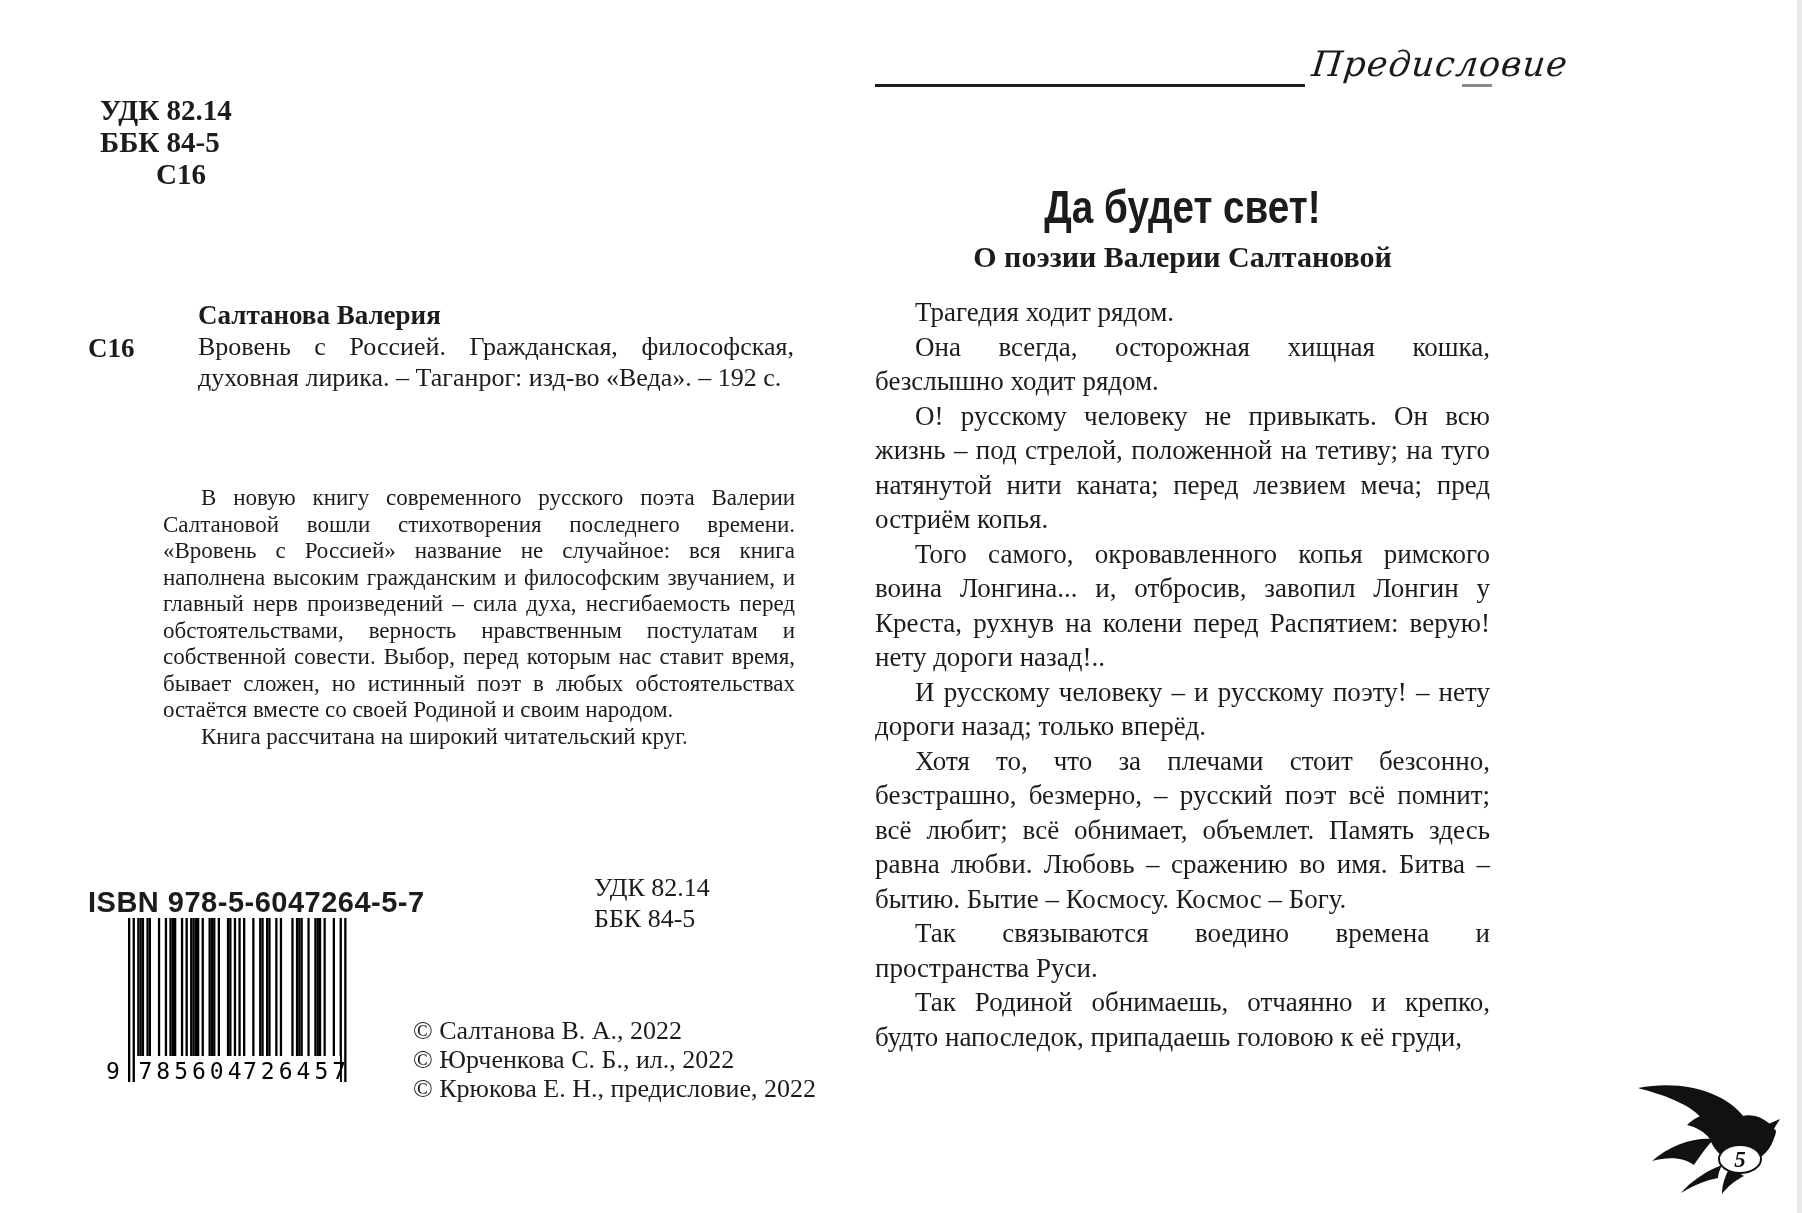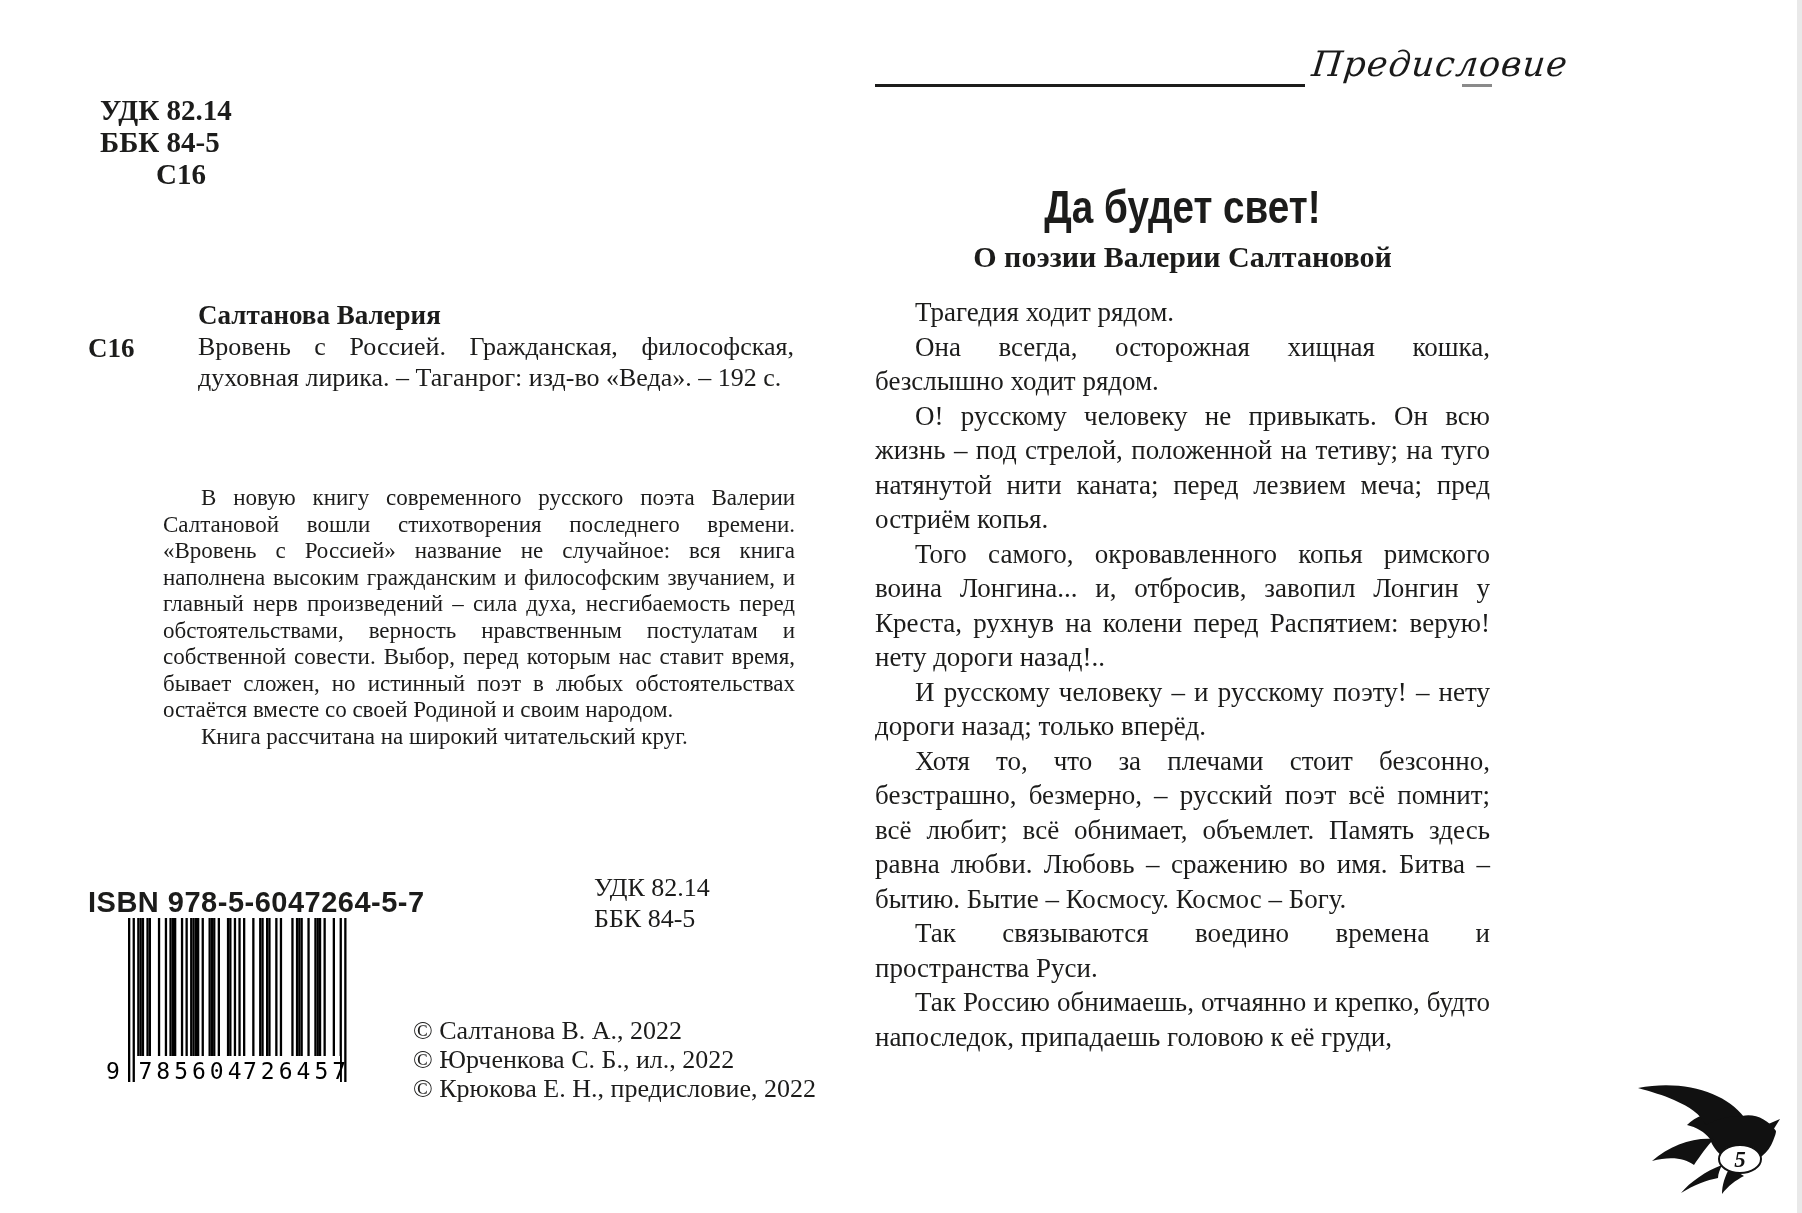--- a/index.html
+++ b/index.html
@@ -168,21 +168,21 @@
   <div class="abs" id="preface-subtitle">О поэзии Валерии Салтановой</div>
 
   <div class="abs" id="preface-body">
     <p>Трагедия ходит рядом.</p>
     <p>Она всегда, осторожная хищная кошка, безслышно ходит рядом.</p>
     <p>О! русскому человеку не привыкать. Он всю жизнь – под стрелой, положенной на тетиву; на туго натянутой нити каната; перед лезвием меча; пред остриём копья.</p>
     <p>Того самого, окровавленного копья римского воина Лонгина... и, отбросив, завопил Лонгин у Креста, рухнув на колени перед Распятием: верую! нету дороги назад!..</p>
     <p>И русскому человеку – и русскому поэту! – нету дороги назад; только вперёд.</p>
     <p>Хотя то, что за плечами стоит безсонно, безстрашно, безмерно, – русский поэт всё помнит; всё любит; всё обнимает, объемлет. Память здесь равна любви. Любовь – сражению во имя. Битва – бытию. Бытие – Космосу. Космос – Богу.</p>
     <p>Так связываются воедино времена и пространства Руси.</p>
-    <p>Так Россию обнимаешь, отчаянно и крепко, будто напоследок, припадаешь головою к её груди,</p>
+    <p>Так Родиной обнимаешь, отчаянно и крепко, будто напоследок, припадаешь головою к её груди,</p>
   </div>
 
   <svg class="abs" id="page-corner" viewBox="0 0 150 118">
     <g fill="#111">
       <path d="M136,46 L150,40 L140,56 Z"></path>
       <path d="M146,52 C138,40 124,34 112,37 C94,28 70,33 57,46 C66,48 75,53 80,60 C85,75 100,85 115,84 C128,83 139,73 143,62 C145,57 146,54 146,52 Z"></path>
       <path d="M114,38 C96,14 54,0 8,9 C22,13 33,16 44,21 C60,28 70,35 76,46 C88,39 102,36 114,38 Z"></path>
       <path d="M84,60 C64,58 40,66 22,82 C40,77 55,79 64,86 C70,77 77,67 84,60 Z"></path>
       <path d="M92,86 C76,92 60,103 51,114 C64,106 77,101 88,99 C88,95 90,90 92,86 Z"></path>
       <path d="M100,88 C95,97 92,106 92,115 C98,107 106,101 114,97 C109,94 104,91 100,88 Z"></path>

